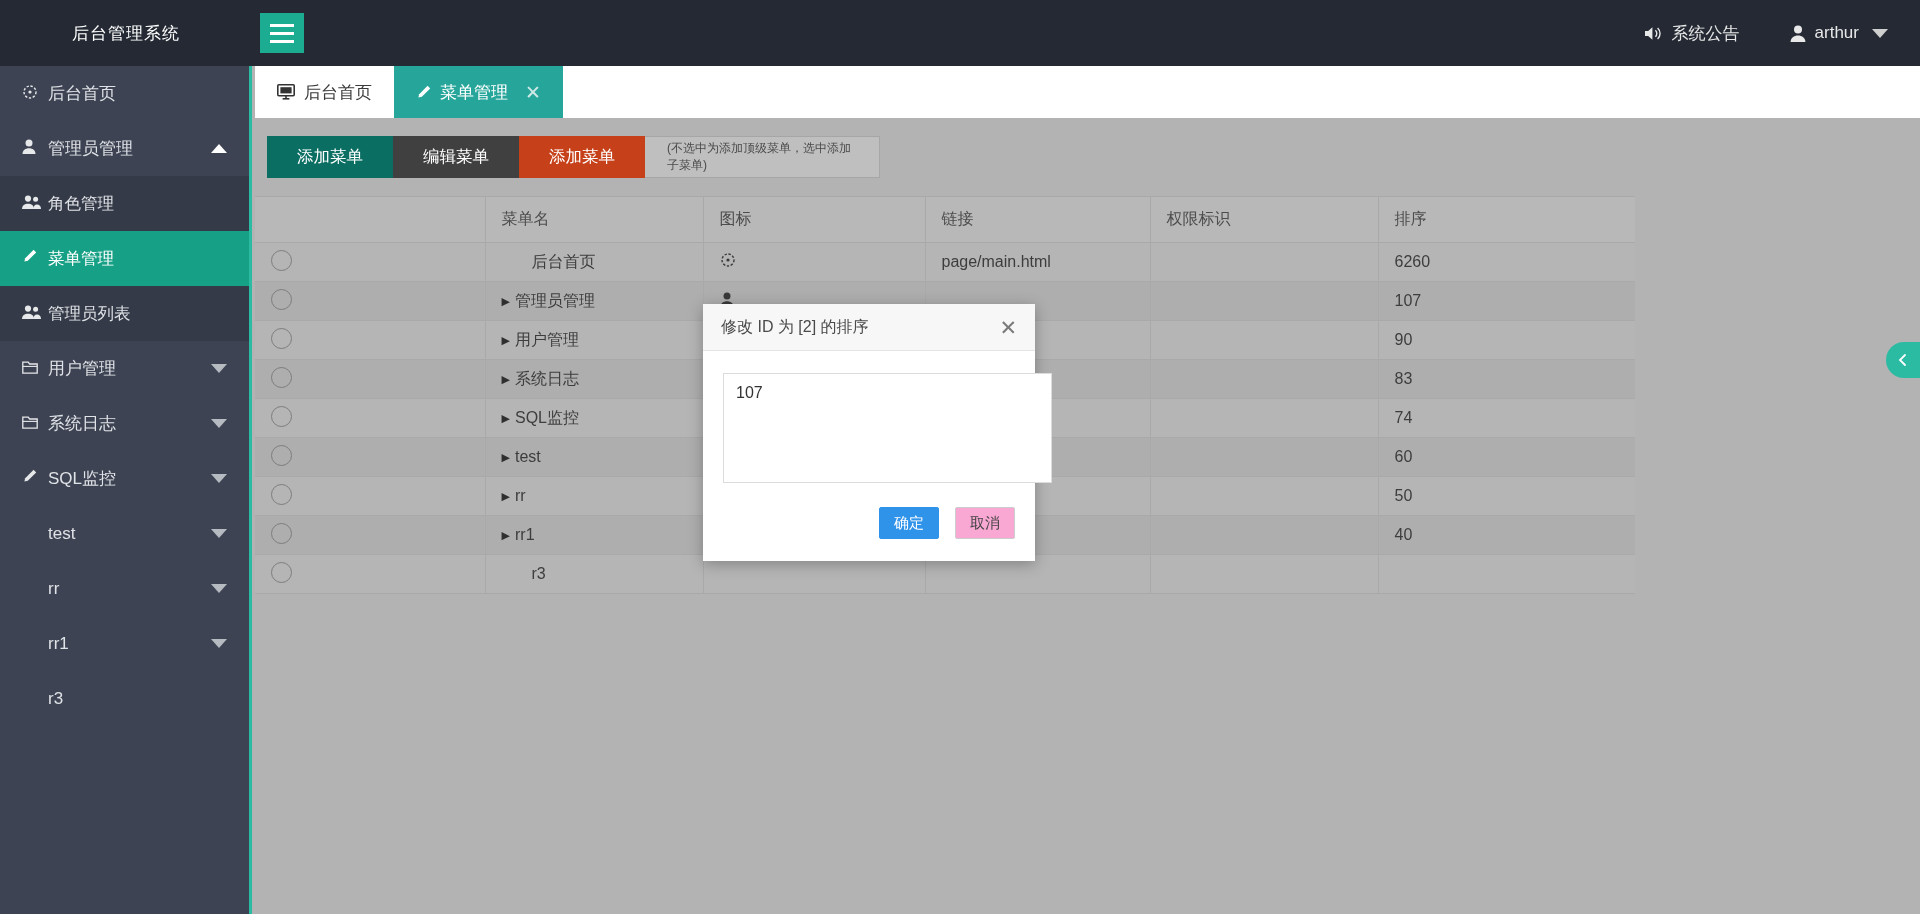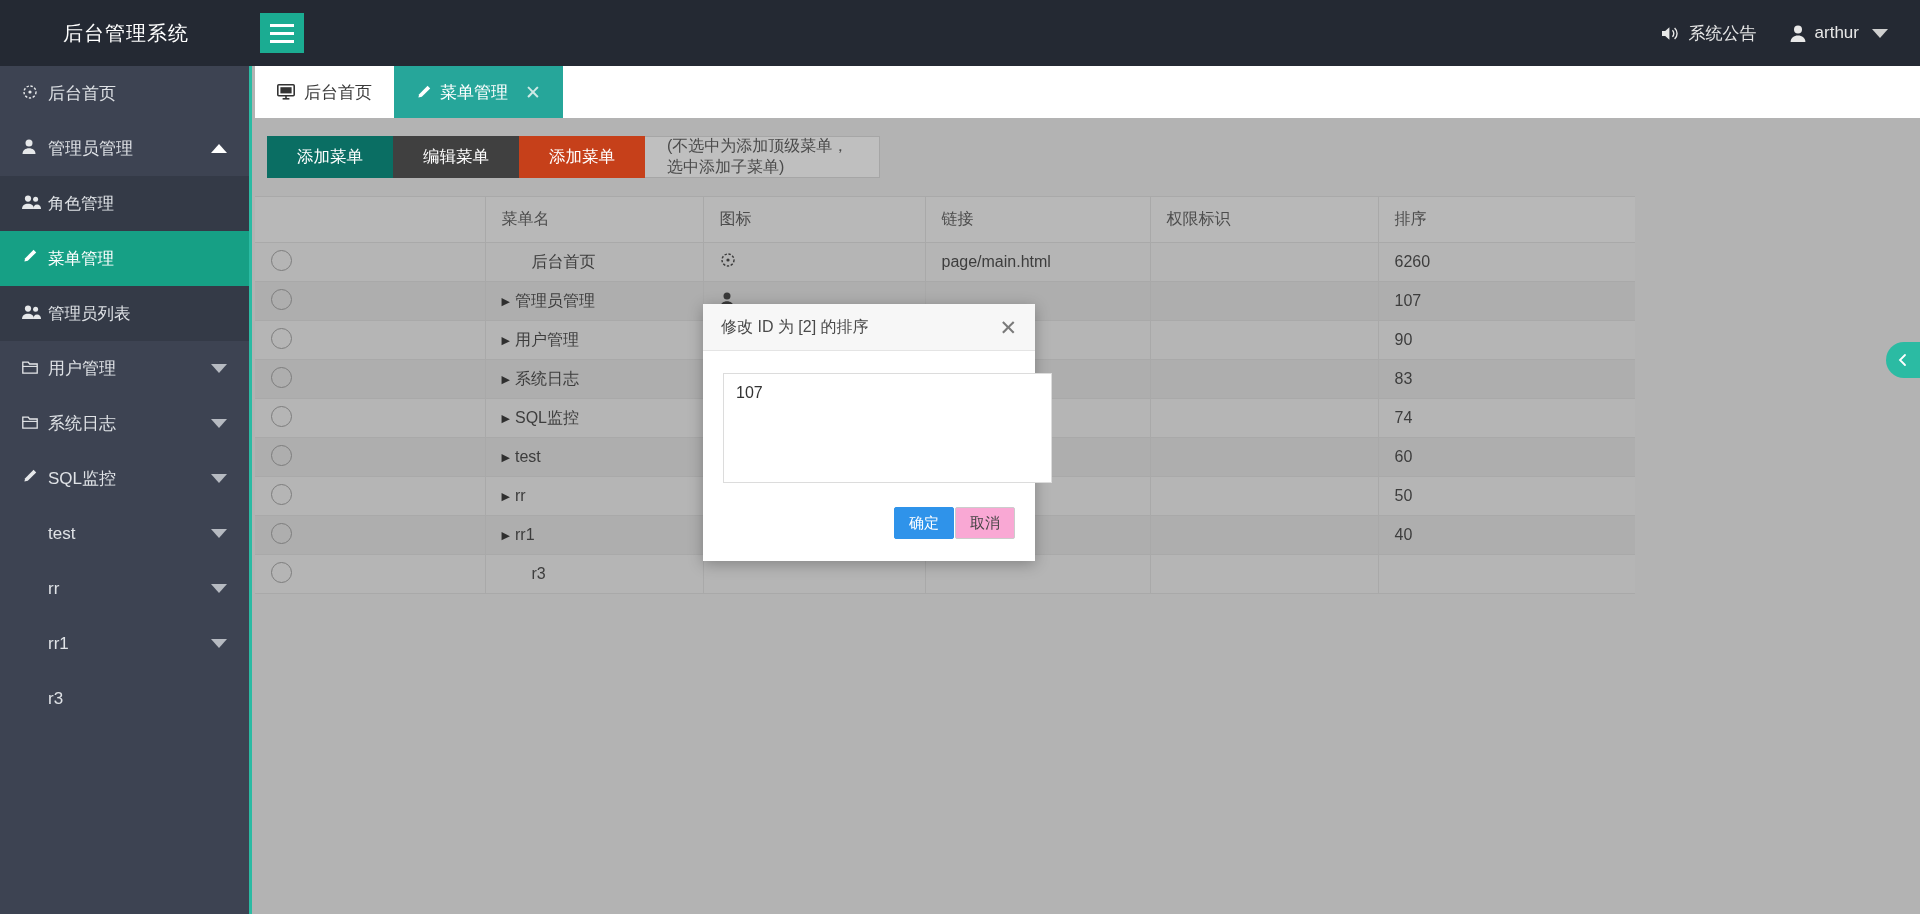--- a/index.html
+++ b/index.html
@@ -13,31 +13,31 @@
 
   
   .header {
     position: absolute; top: 0; left: 0; right: 0; height: 66px;
     background: #242933;
     display: flex; align-items: center;
   }
   .logo {
     width: 252px; height: 66px;
     display: flex; align-items: center; justify-content: center;
-    color: #ffffff; font-size: 20px; letter-spacing: 1px;
+    color: #ffffff; font-size: 17px; letter-spacing: 1px;
   }
   .hamburger {
     width: 44px; height: 40px; background: #1bac92;
     display: flex; flex-direction: column; align-items: center; justify-content: center;
     gap: 5px; cursor: pointer; margin-left: 8px;
   }
   .hamburger span { display: block; width: 24px; height: 3px; background: #ffffff; }
   .header-right {
     margin-left: auto; display: flex; align-items: center;
-    gap: 33px; padding-right: 32px;
+    gap: 50px; padding-right: 32px;
   }
   .hdr-item {
     display: flex; align-items: center; gap: 9px;
     color: #e8e8e8; font-size: 17px; cursor: pointer;
   }
   .hdr-caret {
     width: 0; height: 0; border-left: 8px solid transparent;
     border-right: 8px solid transparent; border-top: 9px solid #cfcfcf;
     margin-left: 4px;
   }
@@ -93,21 +93,21 @@
   .btn {
     display: flex; align-items: center; justify-content: center;
     padding: 0 30px; font-size: 16.5px; color: #ffffff; cursor: pointer;
     border: none;
   }
   .btn-add { background: #0a6e63; }
   .btn-edit { background: #404040; }
   .btn-del { background: #c6401a; }
   .toolbar-hint {
     display: flex; align-items: center; padding: 0 22px;
-    font-size: 16px; color: #4a4a4a; background: #bfbfbf;
+    font-size: 12px; color: #4a4a4a; background: #bfbfbf;
     border: 1px solid #a6a6a6; border-left: none; flex: 1;
   }
 
   
   .tbl { margin-top: 18px; width: 1380px; border-collapse: collapse; }
   .tbl th {
     height: 46px; text-align: left; font-weight: normal;
     font-size: 16px; color: #4d4d4d; padding: 0 16px;
     background: #b8b8b8; border: 1px solid #a9a9a9; border-left: none; border-right: none;
   }
@@ -144,21 +144,21 @@
   }
   .modal-title { font-size: 16px; color: #4a4a4a; flex: 1; }
   .modal-x { font-size: 21px; color: #7a7a7a; cursor: pointer; line-height: 1; }
   .modal-body { padding: 22px 20px 10px 20px; }
   .modal-ta {
     width: 329px; height: 110px; border: 1px solid #dcdcdc;
     padding: 10px 12px; font-size: 16px; color: #333; resize: none;
     font-family: "Liberation Sans", sans-serif; outline: none;
   }
   .modal-foot {
-    display: flex; justify-content: flex-end; gap: 1px;
+    display: flex; justify-content: flex-end; gap: 16px;
     padding: 10px 20px 22px 20px;
   }
   .mbtn {
     min-width: 60px; height: 32px; font-size: 15px; cursor: pointer;
     display: flex; align-items: center; justify-content: center;
     border-radius: 2px;
   }
   .mbtn-ok { background: #2f93ea; color: #ffffff; border: 1px solid #2f93ea; }
   .mbtn-cancel { background: #f9a8d4; color: #444; border: 1px solid #cccccc; }
 

